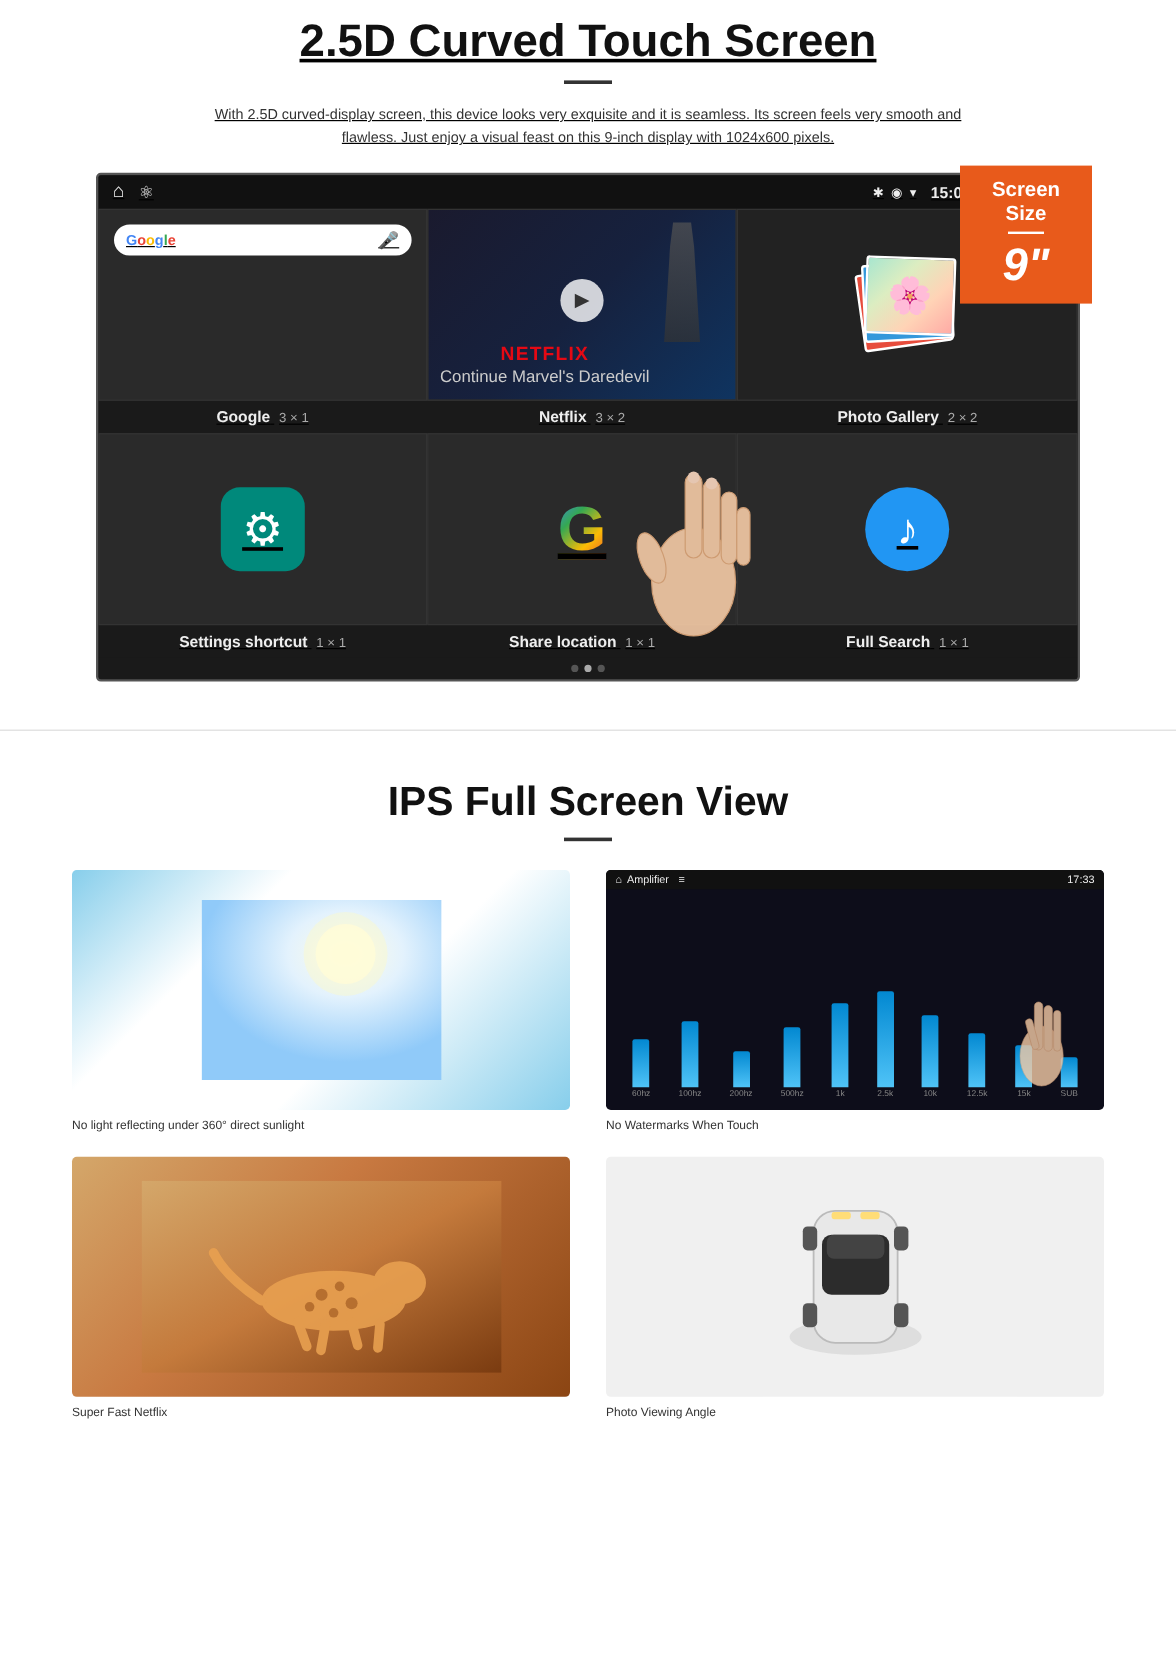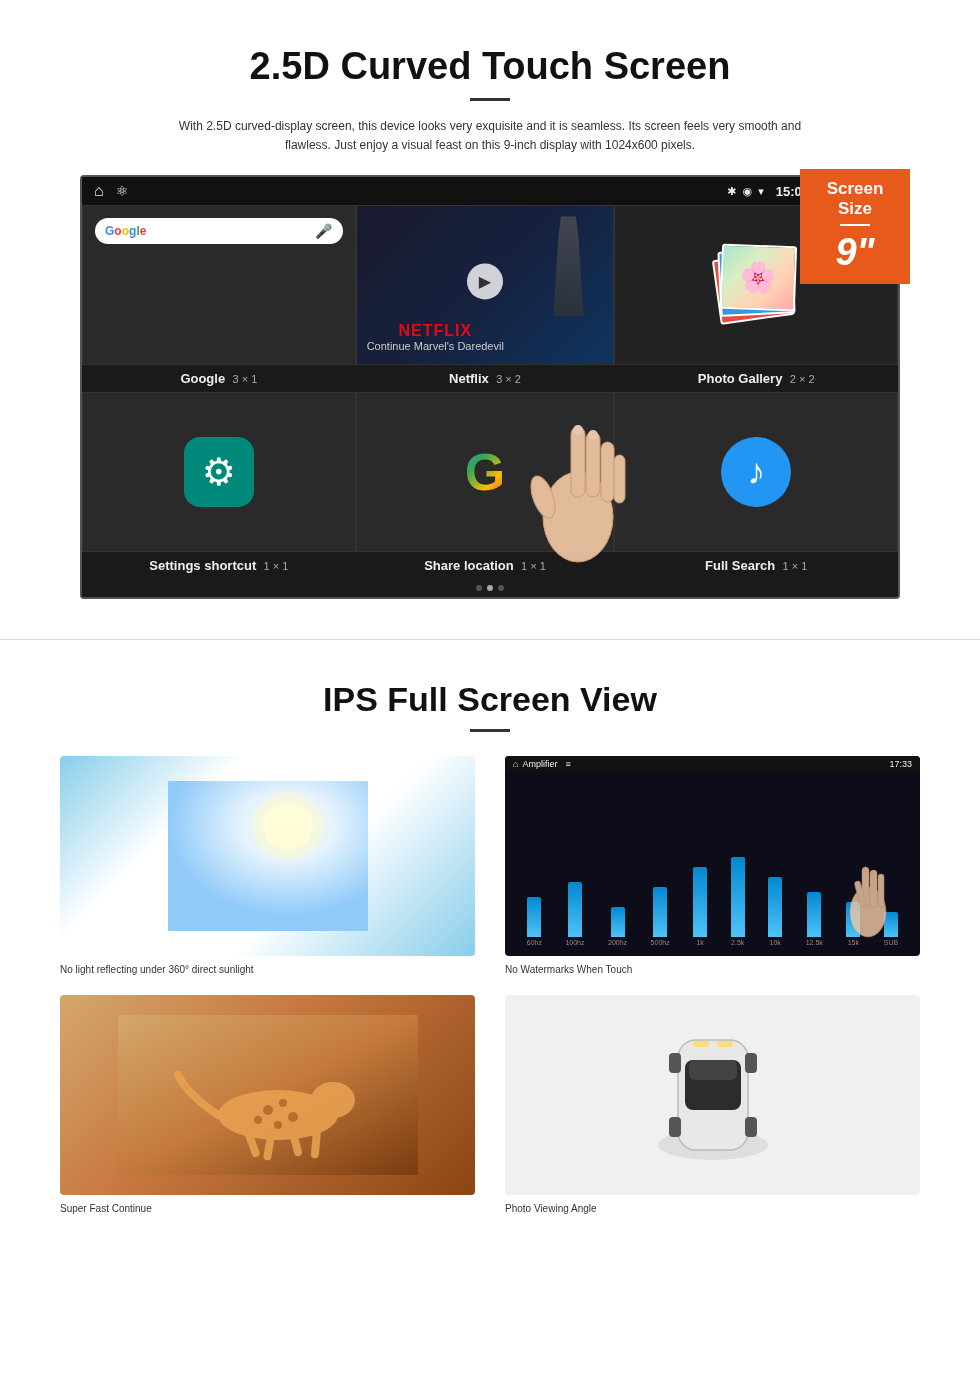--- a/index.html
+++ b/index.html
@@ -1,21 +1,21 @@
 <!DOCTYPE html>
 <html><head>
   <meta charset="utf-8">
   <style>
     * { box-sizing: border-box; margin: 0; padding: 0; }
     body { font-family: Arial, sans-serif; background: #fff; width: 980px; }
 
     .page { width: 980px; }
 
     
-    .section1 { padding: 45px 60px 20px; text-align: center; }
+    .section1 { padding: 14px 60px 20px; text-align: center; text-decoration: underline; }
     .section1 h1 { font-size: 38px; font-weight: 900; color: #111; margin-bottom: 8px; }
     .section1-divider { width: 40px; height: 3px; background: #333; margin: 10px auto 16px; }
     .section1 p { font-size: 12px; color: #333; line-height: 1.6; max-width: 640px; margin: 0 auto 20px; }
 
     
     .device-wrapper { position: relative; margin: 0 auto; width: 820px; }
 
     
     .screen-size-badge {
       position: absolute;
@@ -104,21 +104,21 @@
       display: flex; align-items: center; justify-content: center;
       font-size: 16px; color: #333;
       position: absolute; top: 50%; left: 50%; transform: translate(-50%,-60%);
     }
     .netflix-label {
       position: absolute;
       bottom: 12px;
       left: 10px;
     }
     .netflix-label .netflix-text { color: #e50914; font-weight: 900; font-size: 16px; letter-spacing: 1px; }
-    .netflix-label .netflix-sub { color: #ccc; font-size: 11px; }
+    .netflix-label .netflix-sub { color: #ccc; font-size: 14px; }
     
     .daredevil-figure {
       position: absolute;
       top: 10px;
       right: 20px;
       width: 50px;
       height: 100px;
       background: linear-gradient(180deg, #555 0%, #333 100%);
       clip-path: polygon(35% 0%, 65% 0%, 70% 20%, 80% 100%, 20% 100%, 30% 20%);
       opacity: 0.7;
@@ -557,21 +557,21 @@
 
             <g fill="#8B4513" opacity="0.5">
               <circle cx="150" cy="95" r="5"></circle>
               <circle cx="165" cy="88" r="4"></circle>
               <circle cx="175" cy="102" r="5"></circle>
               <circle cx="140" cy="105" r="4"></circle>
               <circle cx="160" cy="110" r="4"></circle>
             </g>
           </svg>
         </div>
-        <div class="ips-caption">Super Fast Continue</div>
+        <div class="ips-caption">Super Fast Netflix</div>
       </div>
 
       <div class="ips-item">
         <div class="ips-img ips-img-car">
           <svg width="200" height="160" viewBox="0 0 200 160">
             <rect width="200" height="160" fill="#f0f0f0"></rect>
 
             <ellipse cx="100" cy="130" rx="55" ry="15" fill="#ccc" opacity="0.5"></ellipse>
 
             <g transform="translate(100,80)">

